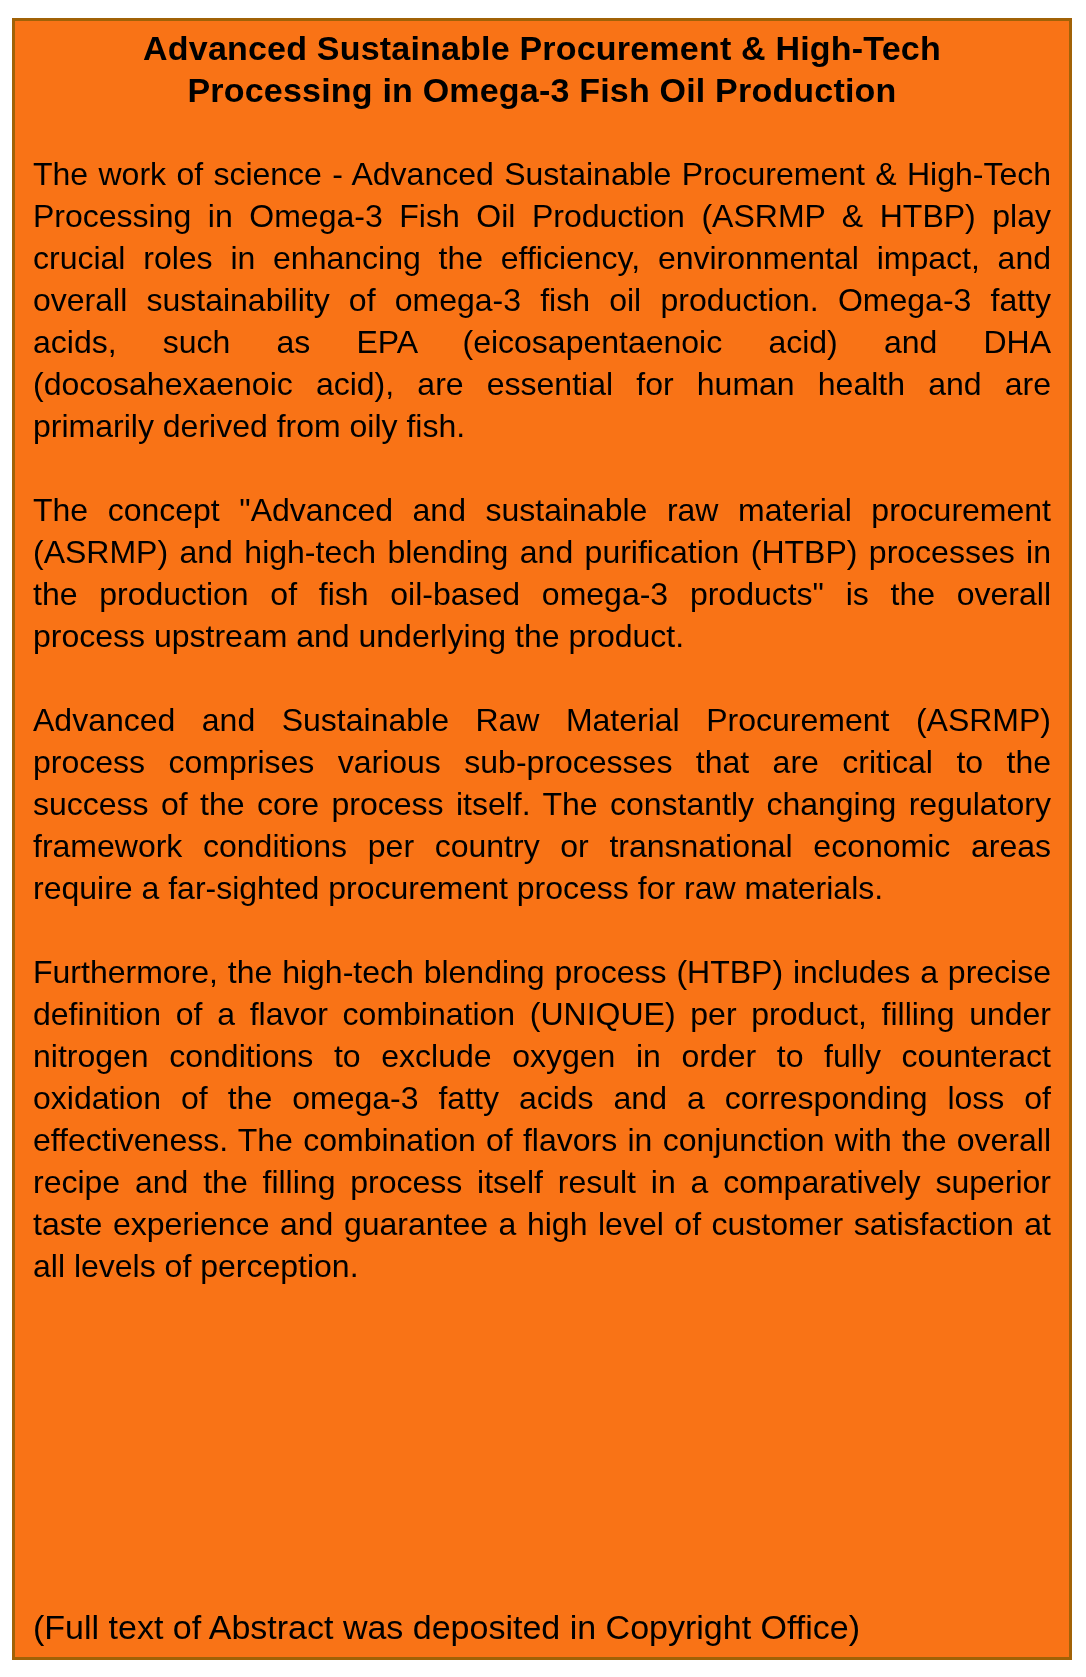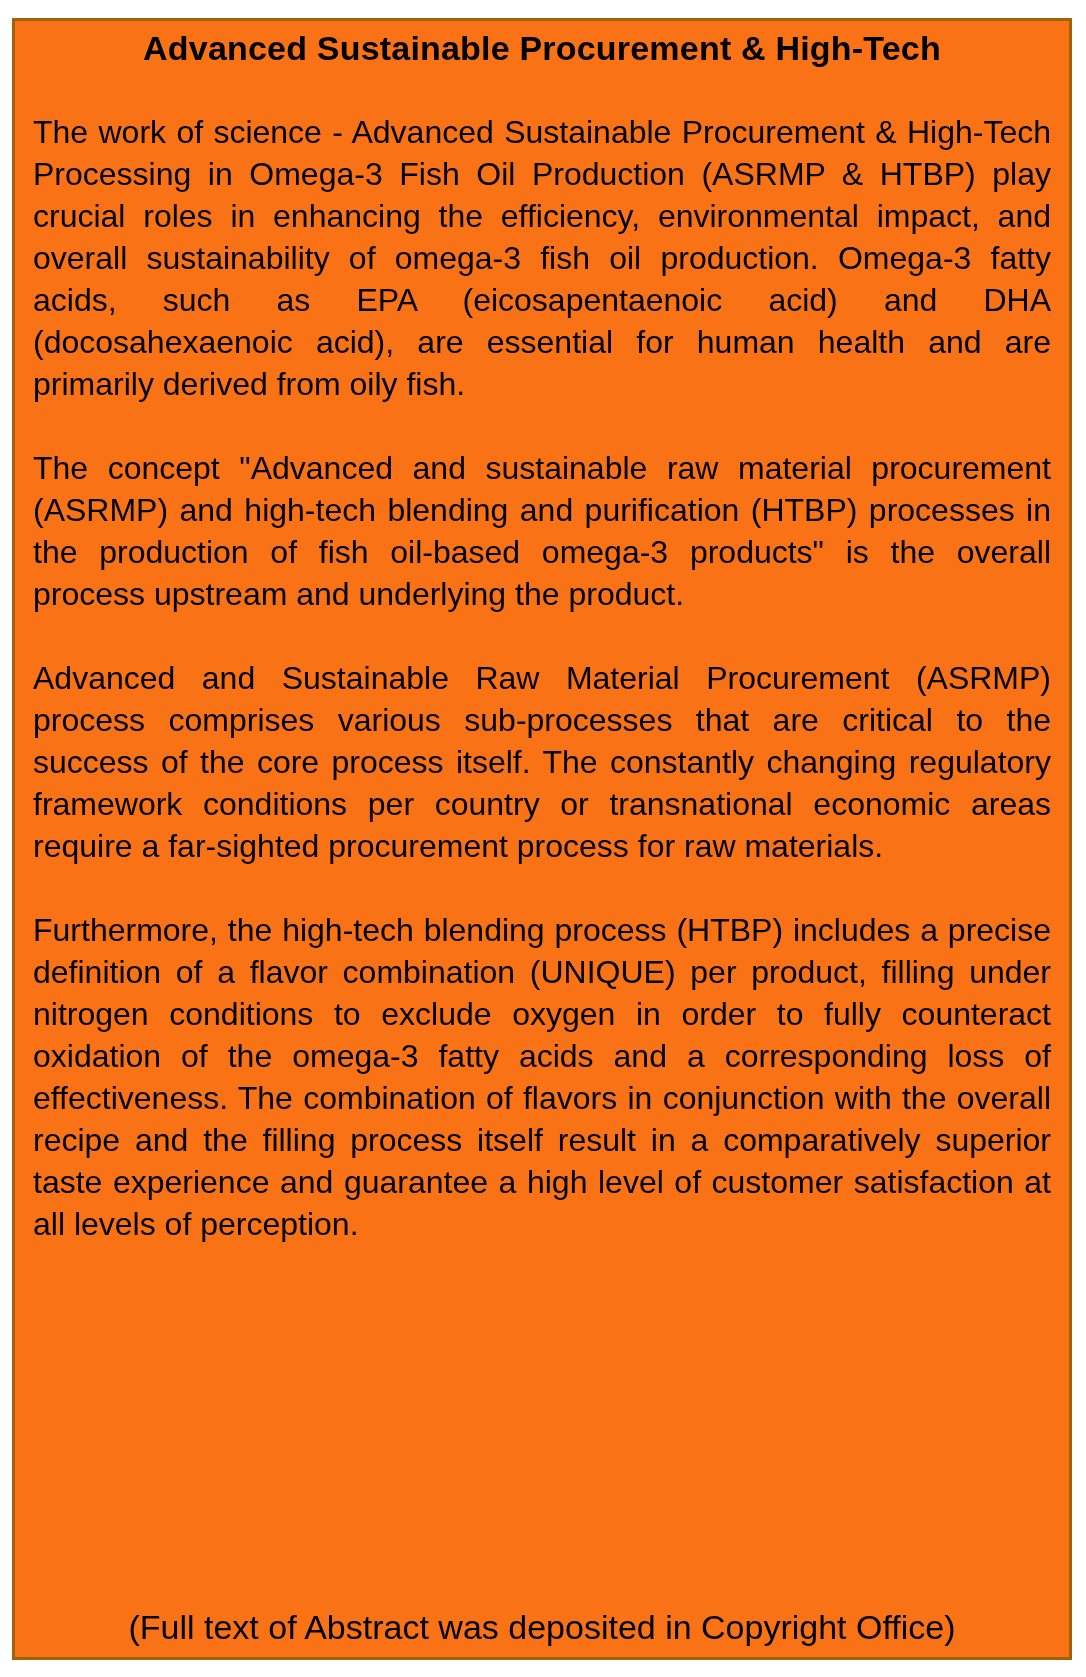--- a/index.html
+++ b/index.html
@@ -41,30 +41,31 @@
     margin: 42px 0 0 0;
     font-size: 32px;
     line-height: 42px;
     text-align: justify;
     text-justify: inter-word;
   }
   .footer-note {
     margin-top: auto;
     font-size: 34px;
     line-height: 44px;
-    text-align: center;
+    text-align: left;
   }
 </style>
 </head>
 <body>
 
 <div class="sheet">
 
   <h1 class="title">
     <span class="title-line">Advanced Sustainable Procurement &amp; High-Tech</span>
+    <span class="title-line">Processing in Omega-3 Fish Oil Production</span>
   </h1>
 
   <p class="para">The work of science - Advanced Sustainable Procurement &amp; High-Tech Processing in Omega-3 Fish Oil Production (ASRMP &amp; HTBP) play crucial roles in enhancing the efficiency, environmental impact, and overall sustainability of omega-3 fish oil production. Omega-3 fatty acids, such as EPA (eicosapentaenoic acid) and DHA (docosahexaenoic acid), are essential for human health and are primarily derived from oily fish.</p>
 
   <p class="para">The concept "Advanced and sustainable raw material procurement (ASRMP) and high-tech blending and purification (HTBP) processes in the production of fish oil-based omega-3 products" is the overall process upstream and underlying the product.</p>
 
   <p class="para">Advanced and Sustainable Raw Material Procurement (ASRMP) process comprises various sub-processes that are critical to the success of the core process itself. The constantly changing regulatory framework conditions per country or transnational economic areas require a far-sighted procurement process for raw materials.</p>
 
   <p class="para">Furthermore, the high-tech blending process (HTBP) includes a precise definition of a flavor combination (UNIQUE) per product, filling under nitrogen conditions to exclude oxygen in order to fully counteract oxidation of the omega-3 fatty acids and a corresponding loss of effectiveness. The combination of flavors in conjunction with the overall recipe and the filling process itself result in a comparatively superior taste experience and guarantee a high level of customer satisfaction at all levels of perception.</p>
 

